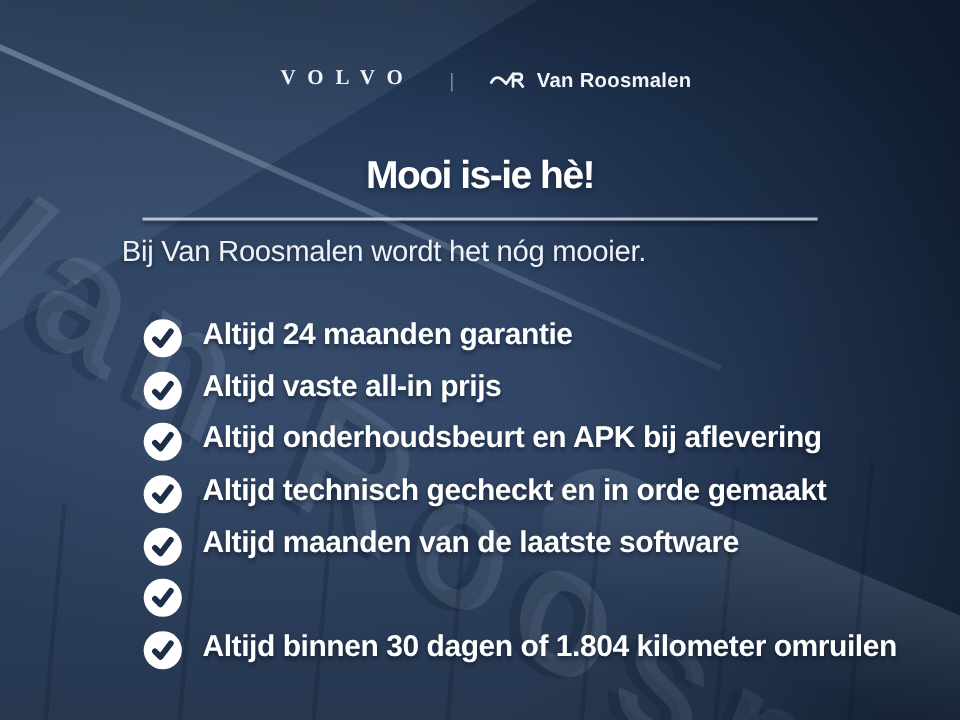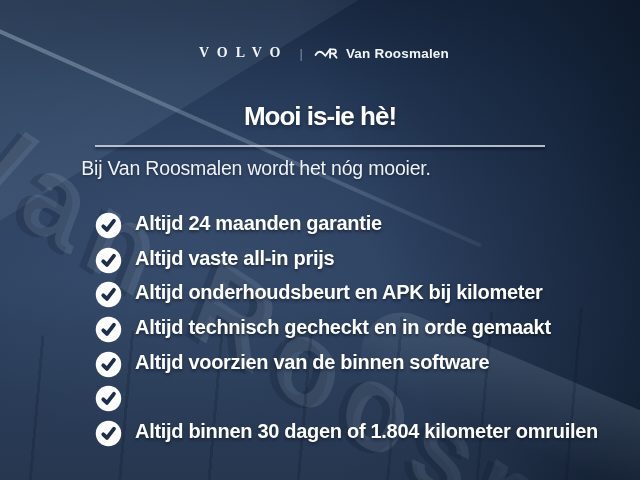--- a/index.html
+++ b/index.html
@@ -32,21 +32,21 @@
     transform:rotate(23deg);transform-origin:left top;border-radius:40px;
   }
   .bg-panels{
     position:absolute;left:-40px;top:320px;width:760px;height:220px;opacity:.55;
     background:repeating-linear-gradient(98deg, rgba(0,0,0,0) 0 86px, rgba(10,20,36,0.38) 86px 89px);
     transform:rotate(-3deg);
   }
   
   .brandbar{
     position:absolute;top:40px;left:0;width:640px;height:26px;
-    display:flex;align-items:center;justify-content:center;gap:11px;
+    display:flex;align-items:center;justify-content:center;gap:23px;
   }
   .volvo-wordmark{
     font-family:"Liberation Serif",serif;font-weight:700;font-size:14px;
     letter-spacing:8px;color:#f2f5f8;text-indent:8px;
   }
   .brand-sep{color:rgba(235,240,246,0.45);font-size:13px;font-weight:400;}
   .vr-lockup{display:flex;align-items:center;gap:6px;}
   .dealer-name{font-size:13.5px;font-weight:700;color:#f2f5f8;letter-spacing:.2px;}
   
   .hero-title{
@@ -116,35 +116,35 @@
           <circle cx="14" cy="14" r="13.2" fill="#ffffff"></circle>
           <path d="M8.6 14.8 L12.4 18.6 L19.6 9.2" stroke="#1d2e49" stroke-width="4" fill="none" stroke-linecap="round" stroke-linejoin="round"></path>
         </svg>
       <span class="benefit-label">Altijd vaste all-in prijs</span>
     </li>
     <li class="benefit">
       <svg class="check" viewBox="0 0 28 28">
           <circle cx="14" cy="14" r="13.2" fill="#ffffff"></circle>
           <path d="M8.6 14.8 L12.4 18.6 L19.6 9.2" stroke="#1d2e49" stroke-width="4" fill="none" stroke-linecap="round" stroke-linejoin="round"></path>
         </svg>
-      <span class="benefit-label">Altijd onderhoudsbeurt en APK bij kilometer</span>
+      <span class="benefit-label">Altijd onderhoudsbeurt en APK bij aflevering</span>
     </li>
     <li class="benefit">
       <svg class="check" viewBox="0 0 28 28">
           <circle cx="14" cy="14" r="13.2" fill="#ffffff"></circle>
           <path d="M8.6 14.8 L12.4 18.6 L19.6 9.2" stroke="#1d2e49" stroke-width="4" fill="none" stroke-linecap="round" stroke-linejoin="round"></path>
         </svg>
       <span class="benefit-label">Altijd technisch gecheckt en in orde gemaakt</span>
     </li>
     <li class="benefit">
       <svg class="check" viewBox="0 0 28 28">
           <circle cx="14" cy="14" r="13.2" fill="#ffffff"></circle>
           <path d="M8.6 14.8 L12.4 18.6 L19.6 9.2" stroke="#1d2e49" stroke-width="4" fill="none" stroke-linecap="round" stroke-linejoin="round"></path>
         </svg>
-      <span class="benefit-label">Altijd voorzien van de binnen software</span>
+      <span class="benefit-label">Altijd maanden van de laatste software</span>
     </li>
     <li class="benefit">
       <svg class="check" viewBox="0 0 28 28">
           <circle cx="14" cy="14" r="13.2" fill="#ffffff"></circle>
           <path d="M8.6 14.8 L12.4 18.6 L19.6 9.2" stroke="#1d2e49" stroke-width="4" fill="none" stroke-linecap="round" stroke-linejoin="round"></path>
         </svg>
     </li>
     <li class="benefit">
       <svg class="check" viewBox="0 0 28 28">
           <circle cx="14" cy="14" r="13.2" fill="#ffffff"></circle>

